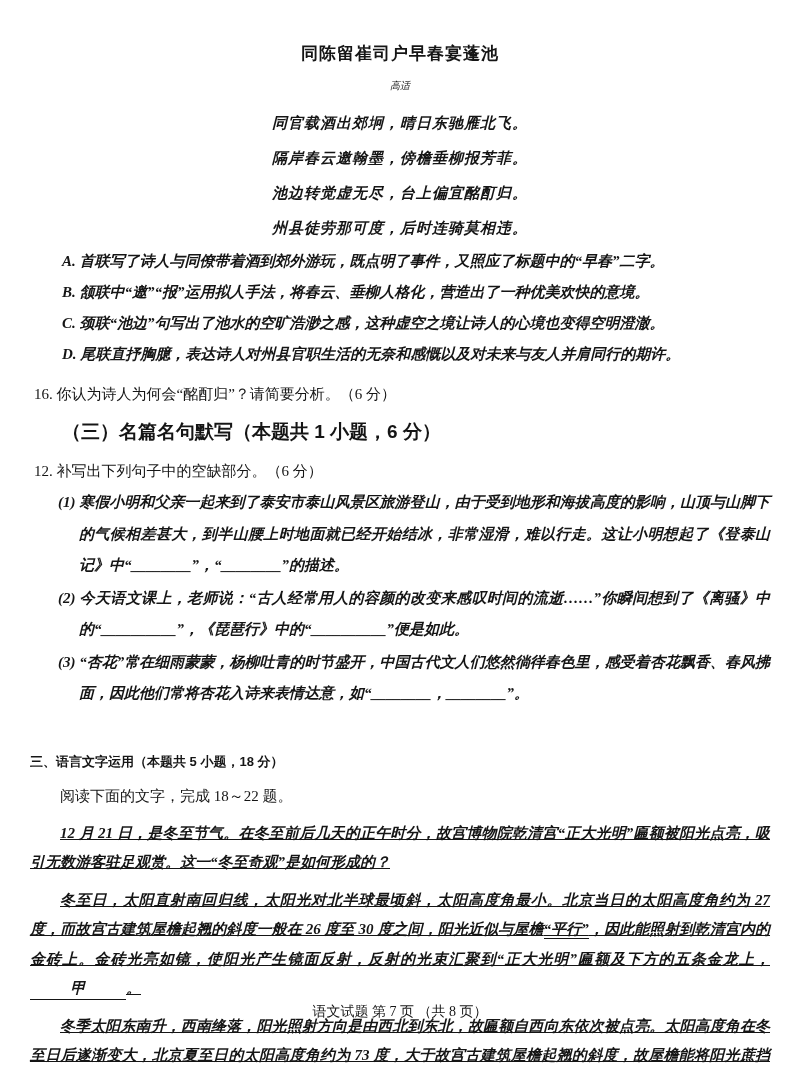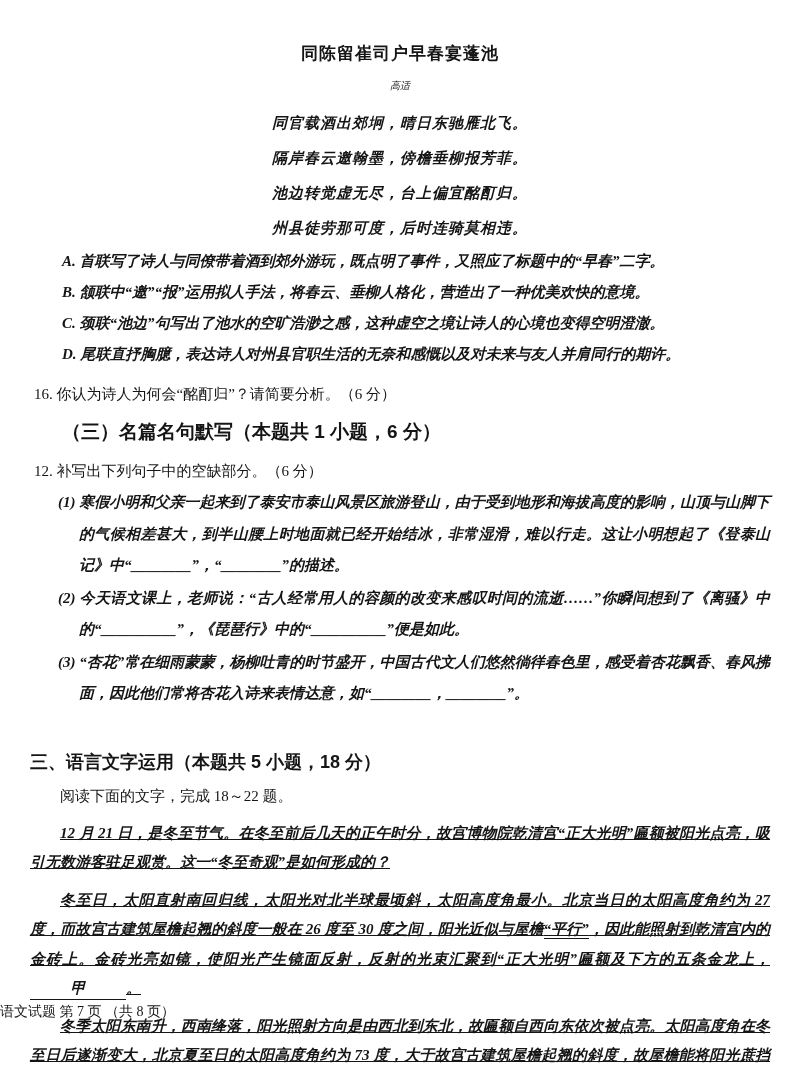--- a/index.html
+++ b/index.html
@@ -62,21 +62,21 @@
     font-style: italic;
     font-weight: bold;
     text-align: justify;
     margin-top: 1px;
   }
   .section-header {
     margin-top: 37px;
     line-height: 30px;
     font-weight: bold;
     font-family: "Liberation Sans", "DejaVu Sans", sans-serif;
-    font-size: 18px;
+    font-size: 13px;
   }
   .intro-line {
     margin-top: 5px;
     line-height: 29px;
     text-indent: 2em;
   }
   .passage-p {
     margin: 0;
     margin-top: 8px;
     line-height: 29.5px;
@@ -97,21 +97,21 @@
     text-indent: 0;
     border-bottom: 1.5px solid #151515;
     padding-bottom: 1px;
     line-height: 20px;
   }
   .footer {
     position: absolute;
     left: 0;
     right: 0;
     top: 1003px;
-    text-align: left;
+    text-align: center;
     font-size: 14px;
     font-style: normal;
     font-weight: normal;
   }
 </style>
 </head>
 <body>
 
 <div class="page">
 

